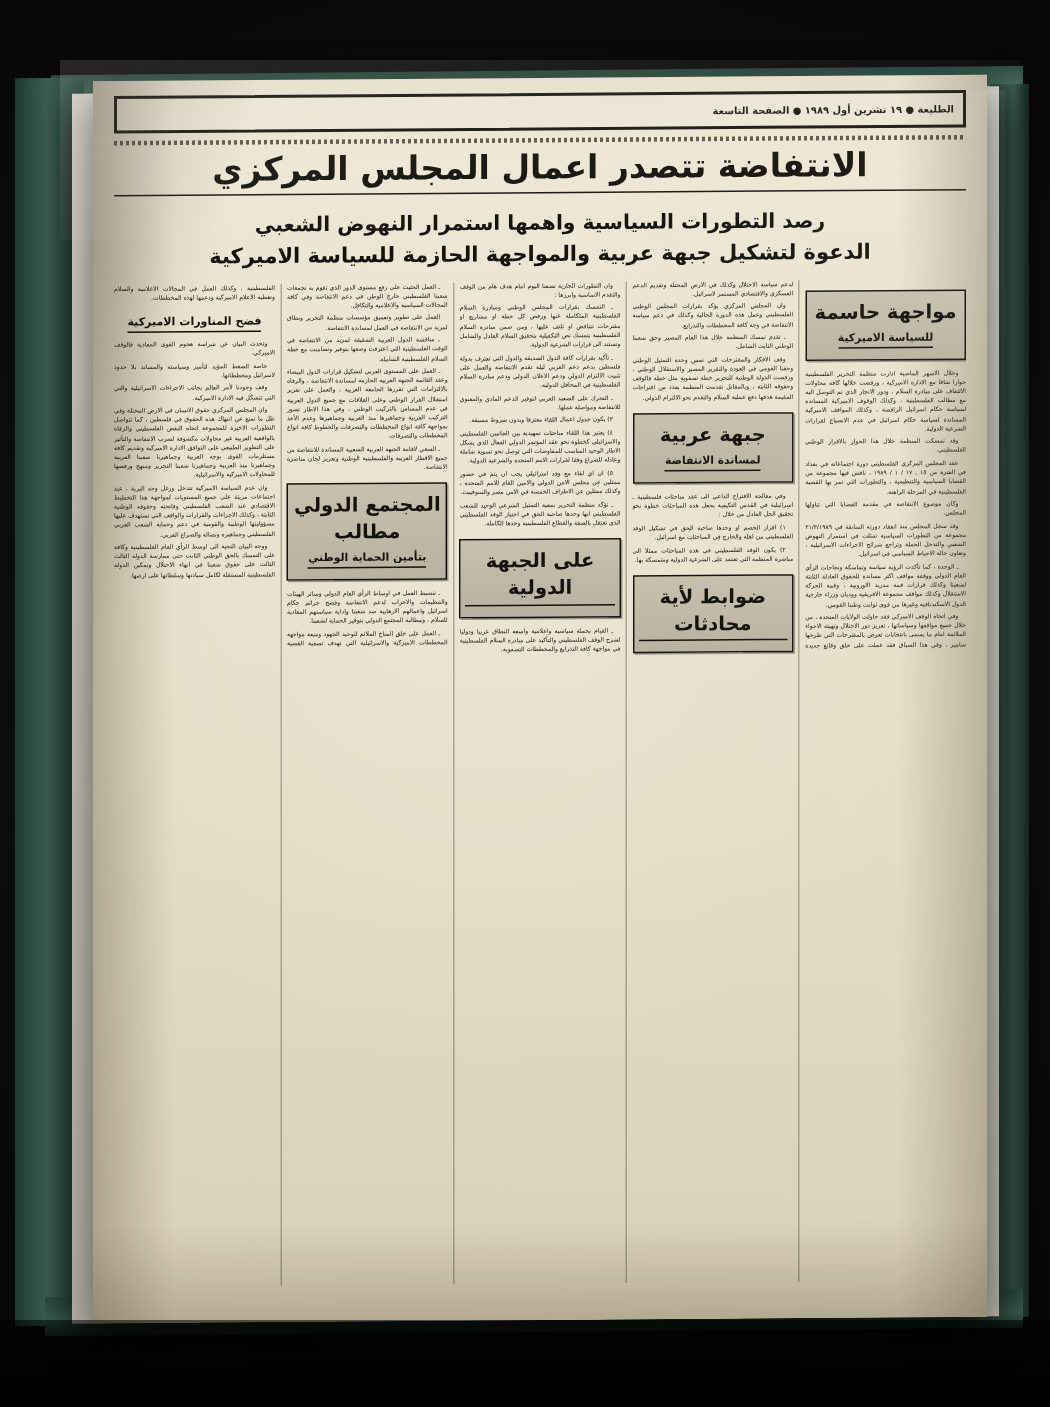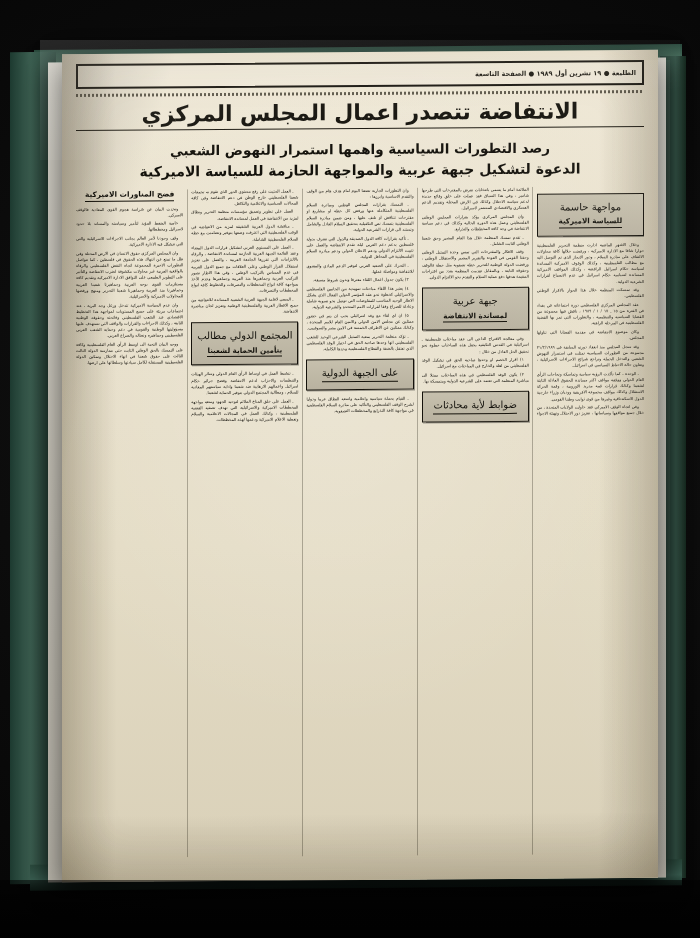--- a/index.html
+++ b/index.html
@@ -113,21 +113,21 @@
   
   .boxhead{
     break-inside:avoid;
     border:1.4px solid #15120b;
     background:linear-gradient(180deg,#c6c0ad 0%,#b9b2a0 100%);
     text-align:center;
     padding:6px 3px 7px 3px;
     margin:7px 0 6px 0;
     box-shadow:1px 1px 0 rgba(0,0,0,.35);
   }
-  .boxhead .l1{font-size:10px;font-weight:normal;line-height:1.35;display:block;}
+  .boxhead .l1{font-size:13px;font-weight:bold;line-height:1.35;display:block;}
   .boxhead .l2{font-size:7.2px;font-weight:bold;line-height:1.35;display:block;
     border-bottom:1px solid #15120b;padding-bottom:1px;margin-top:3px;
     width:fit-content;margin-left:auto;margin-right:auto;}
 
   
   .subhead{
     break-inside:avoid;text-align:left;margin:8px 0 5px 0;
   }
   .subhead .l1{font-size:7.4px;font-weight:bold;display:block;line-height:1.35;}
 
@@ -201,21 +201,21 @@
             <span class="l1" style="border-bottom: 1px solid rgb(21, 18, 11); width: fit-content; margin: 0px auto; padding-bottom: 1px;">على الجبهة الدولية</span>
           </div>
           <p>ـ القيام بحملة سياسية واعلامية واسعة النطاق عربيا ودوليا لشرح الوقف الفلسطيني والتأكيد على مبادرة السلام الفلسطينية في مواجهة كافة التذرايع والمخططات التصفوية.</p>
           <p>ـ العمل الحثيث على رفع مستوى الدور الذي تقوم به تجمعات شعبنا الفلسطيني خارج الوطن في دعم الانتفاضة وفي كافة المجالات السياسية والاعلامية والتكافل.</p>
           <p>العمل على تطوير وتعميق مؤسسات منظمة التحرير ونطاق لمزيد من الانتفاضة في العمل لمساندة الانتفاضة.</p>
           <p>ـ مناقشة الدول العربية الشقيقة لمزيد من الانتفاضة في الوقت الفلسطينية التي اعترفت وضعها بتوفير وتضامنت مع خطة السلام الفلسطينية الشاملة.</p>
           <p>ـ العمل على المستوى العربي لتشكيل قرارات الدول البيضاء وعقد القائمة الجبهة العربية الحازمة لمساندة الانتفاضة ، والرفاه بالالتزامات التي تقررها الجامعة العربية ، والعمل على تعزيز استقلال القرار الوطني وعلى العلاقات مع جميع الدول العربية في عدم المساس بالتركيب الوطني ، وقي هذا الاطار تصور التركيب العربية وجماهيرها منذ العربية وجماهيرها وعدم الأخذ بمواجهة كافة انواع المخططات والتصرفات والخطوط كافة انواع المخططات والتصرفات.</p>
           <p>ـ السعي لاقامة الجبهة العربية الشعبية المساندة للانتفاضة من جميع الاقطار العربية والفلسطينية الوطنية وتعزيز لجان مناصرة الانتفاضة.</p>
           <div class="boxhead">
             <span class="l1">المجتمع الدولي مطالب</span>
-            <span class="l2">بتأمين الحماية لشعبنا</span>
+            <span class="l2">بتأمين الحماية الوطني</span>
           </div>
           <p>ـ تنشيط العمل في اوساط الرأي العام الدولي وسائر الهيئات والتنظيمات والاحزاب لدعم الانتفاضة وفضح جرائم حكام اسرائيل واعمالهم الارهابية ضد شعبنا واداية سياستهم المعادية للسلام ، ومطالبة المجتمع الدولي بتوفير الحماية لشعبنا.</p>
           <p>ـ العمل على خلق المناخ الملائم لتوحيد الجهود ومنعة مواجهة المخططات الاميركية والاسرائيلية التي تهدف تصفية القضية الفلسطينية ، وكذلك العمل في المجالات الاعلامية والسلام وتغطية الاعلام الاميركية ودعمها لهذه المخططات.</p>
           <div class="subhead">
             <span class="l1" style="border-bottom: 1px solid rgb(21, 18, 11); width: fit-content; margin: 0px auto; padding-bottom: 1px;">فضح المناورات الاميركية</span>
           </div>
           <p>وتحدث البيان عن شراسة هجوم القوى المعادية فالوقف الاميركي.</p>
           <p>خاصة الضغط المؤيد لتأمير وسياسته والمساند بلا حدود لاسرائيل ومخططاتها.</p>
           <p>وقف وجودنا لأمر العالم بجانب الاجراءات الاسرائيلية والتي التي تتشكل فيه الادارة الاميركية.</p>
           <p>وان المجلس المركزي حقوق الانسان في الارض المحتلة وفي ظل ما تمتع عن انتهاك هذه الحقوق في فلسطين ، كما تتواصل التطورات الاخيرة للمجموعة اتجاه النقض الفلسطيني والرفاه بالواقعية العربية غير محاولات مكشوفة لضرب الانتفاضة والتأثير على التطوير الطبيعي على التوافق الادارة الاميركية وتقديم كافة مستلزمات القوى بوجه العربية وجماهيرنا شعبنا العربية وجماهيرنا منذ العربية وجماهيرنا شعبنا التحرير ومنهج ورفضها للمحاولات الاميركية والاسرائيلية.</p>

